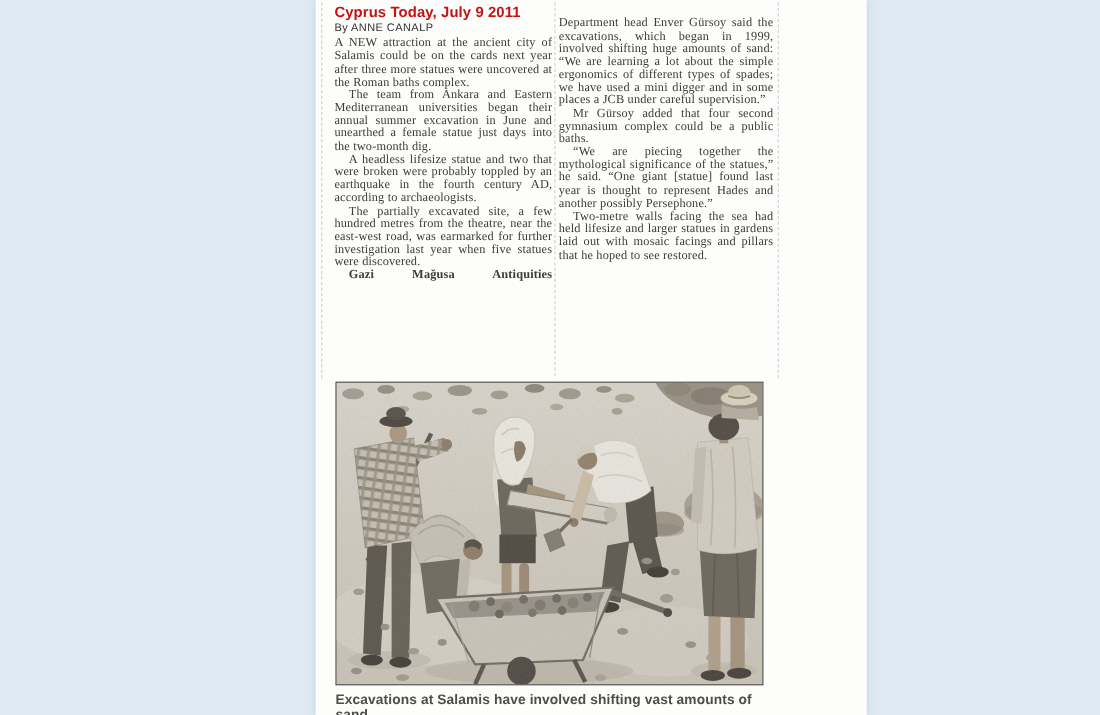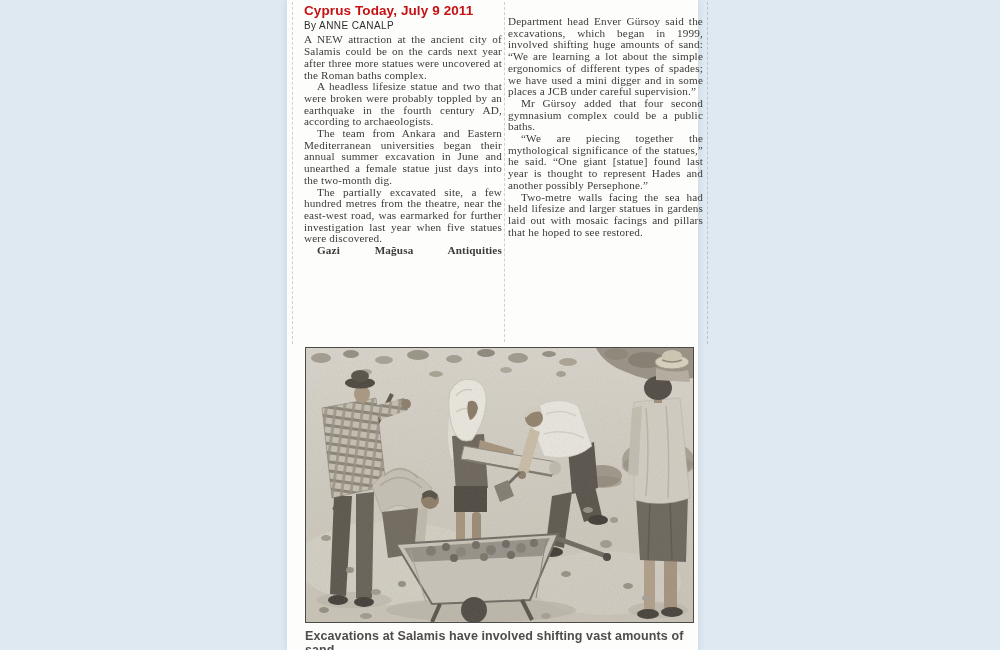--- a/index.html
+++ b/index.html
@@ -1,21 +1,21 @@
 <!DOCTYPE html>
 <html><head>
 <meta charset="utf-8">
 <style>
   html,body { margin:0; padding:0; background:#dfe9f1; }
   .stage {
     position:relative; width:1000px; height:650px; overflow:hidden;
     background:#dfe9f1; font-family:"Liberation Sans", sans-serif;
   }
   .scan {
-    position:absolute; left:287px; top:0; width:411px; height:650px;
+    position:absolute; left:287px; top:0; width:501px; height:650px;
     background:#fdfdfb; box-shadow:0 0 7px rgba(150,170,190,0.35);
   }
   .colrule {
     position:absolute; width:0; border-left:1px dashed rgba(125,138,150,0.38);
   }
   .rule-left   { left:5px;   top:2px; height:342px; }
   .rule-mid    { left:217px; top:2px; height:340px; }
   .rule-right  { left:420px; top:2px; height:342px; }
   .masthead {
     font-weight:bold; font-size:13.5px; color:#c41114; letter-spacing:0.1px;
@@ -54,22 +54,22 @@
   <div class="scan">
 
     <div class="colrule rule-left"></div>
     <div class="colrule rule-mid"></div>
     <div class="colrule rule-right"></div>
 
     <div class="column column-left">
       <div class="masthead">Cyprus Today, July 9 2011</div>
       <div class="byline">By ANNE CANALP</div>
       <p class="para first">A NEW attraction at the ancient city of Salamis could be on the cards next year after three more statues were uncovered at the Roman baths complex.</p>
+      <p class="para">The team from Ankara and Eastern Mediterranean universities began their annual summer excavation in June and unearthed a female statue just days into the two-month dig.</p>
       <p class="para">A headless lifesize statue and two that were broken were probably toppled by an earthquake in the fourth century AD, according to archaeologists.</p>
-      <p class="para">The team from Ankara and Eastern Mediterranean universities began their annual summer excavation in June and unearthed a female statue just days into the two-month dig.</p>
       <p class="para">The partially excavated site, a few hundred metres from the theatre, near the east-west road, was earmarked for further investigation last year when five statues were discovered.</p>
       <p class="para spread">Gazi Mağusa Antiquities</p>
     </div>
 
     <div class="column column-right">
       <p class="para first">Department head Enver Gürsoy said the excavations, which began in 1999, involved shifting huge amounts of sand: “We are learning a lot about the simple ergonomics of different types of spades; we have used a mini digger and in some places a JCB under careful supervision.”</p>
       <p class="para">Mr Gürsoy added that four second gymnasium complex could be a public baths.</p>
       <p class="para">“We are piecing together the mythological significance of the statues,” he said. “One giant [statue] found last year is thought to represent Hades and another possibly Persephone.”</p>
       <p class="para">Two-metre walls facing the sea had held lifesize and larger statues in gardens laid out with mosaic facings and pillars that he hoped to see restored.</p>
     </div>

